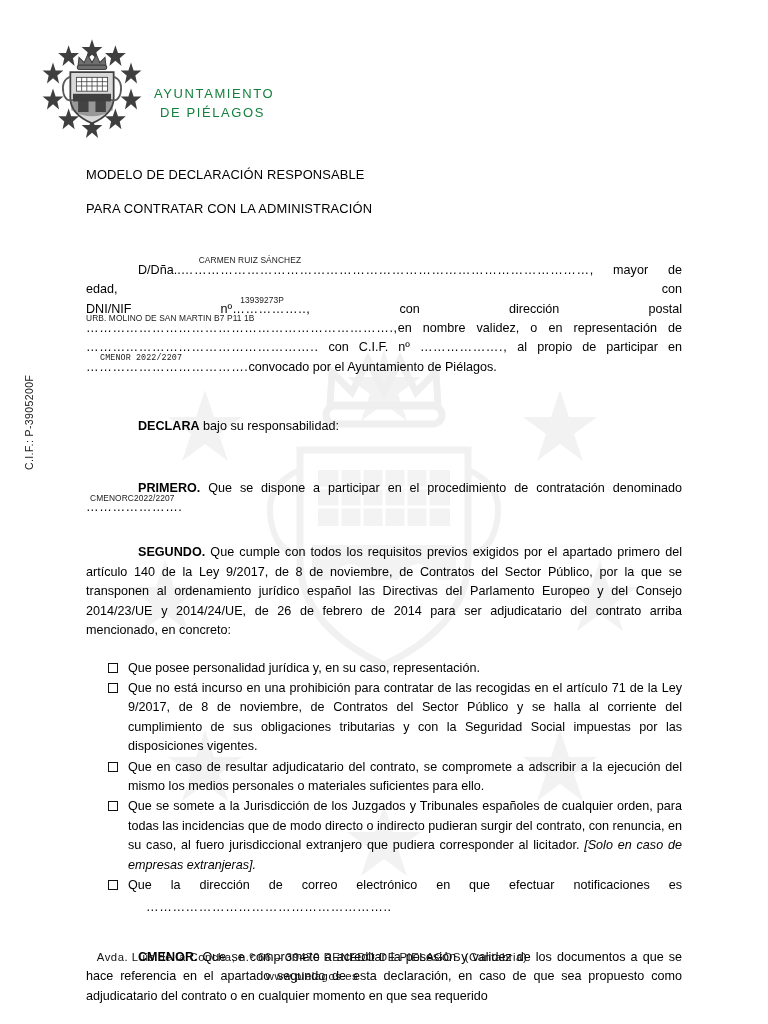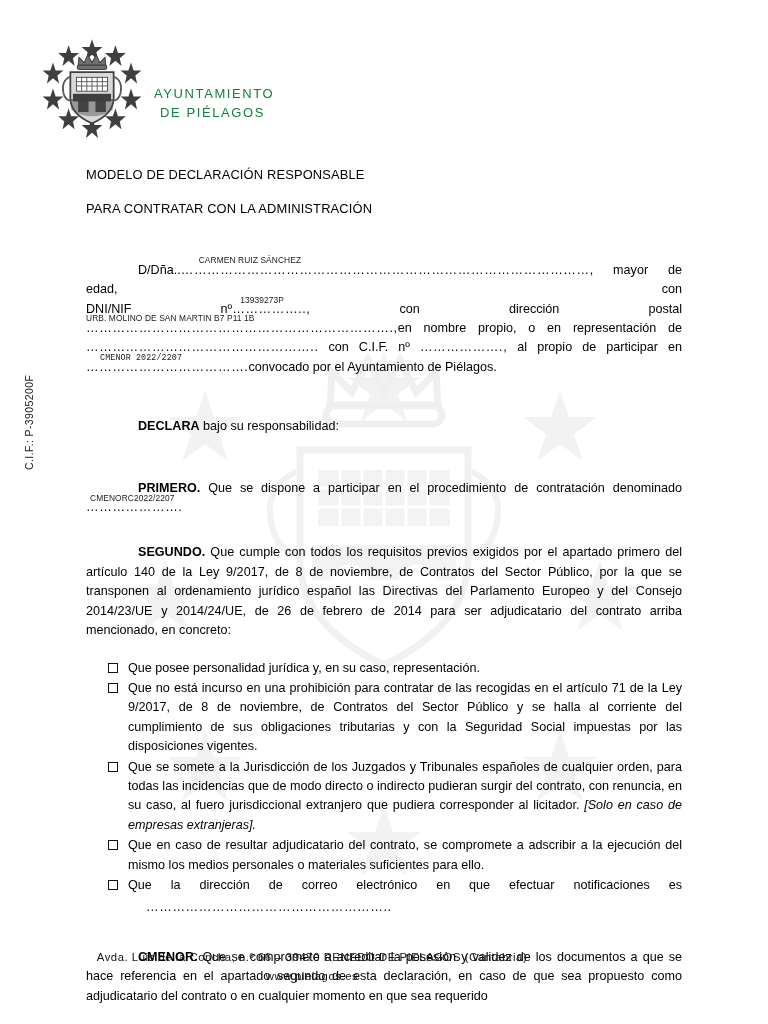--- a/index.html
+++ b/index.html
@@ -294,21 +294,21 @@
           <span class="fill" style="position:absolute;left:8px;top:-9px;">13939273P</span>
           <span class="dots">……………..,</span>
         </span>
         <span>con          dirección          postal</span>
       </div>
 
       <div class="para justify-all">
         <span style="position:relative;display:inline-block;">
           <span class="fill" style="position:absolute;left:0;top:-10px;">URB. MOLINO DE SAN MARTIN B7 P11 1B</span>
           <span class="dots">…………………………………………………………….,</span>
-        </span><span>en nombre propio, o en representación de</span>
+        </span><span>en nombre validez, o en representación de</span>
       </div>
 
       <div class="para justify-all">
         <span class="dots">……………………………………………..</span>
         <span>con C.I.F. nº</span>
         <span class="dots">……………….,</span>
         <span>al propio de participar en</span>
       </div>
 
 
@@ -342,25 +342,25 @@
       <li>
         <span class="cbox"></span>
         <span>Que posee personalidad jurídica y, en su caso, representación.</span>
       </li>
       <li>
         <span class="cbox"></span>
         <span>Que no está incurso en una prohibición para contratar de las recogidas en el artículo 71 de la Ley 9/2017, de 8 de noviembre, de Contratos del Sector Público y se halla al corriente del cumplimiento de sus obligaciones tributarias y con la Seguridad Social impuestas por las disposiciones vigentes.</span>
       </li>
       <li>
         <span class="cbox"></span>
+        <span>Que en caso de resultar adjudicatario del contrato, se compromete a adscribir a la ejecución del mismo los medios personales o materiales suficientes para ello.</span>
+      </li>
+      <li>
+        <span class="cbox"></span>
         <span>Que se somete a la Jurisdicción de los Juzgados y Tribunales españoles de cualquier orden, para todas las incidencias que de modo directo o indirecto pudieran surgir del contrato, con renuncia, en su caso, al fuero jurisdiccional extranjero que pudiera corresponder al licitador. </span><span class="it">[Solo en caso de empresas extranjeras].</span>
-      </li>
-      <li>
-        <span class="cbox"></span>
-        <span>Que en caso de resultar adjudicatario del contrato, se compromete a adscribir a la ejecución del mismo los medios personales o materiales suficientes para ello.</span>
       </li>
       <li class="j">
         <span class="cbox"></span>
         <span>Que la dirección de correo electrónico en que efectuar notificaciones es</span>
         <span class="email-dots">………………………………………………..</span>
       </li>
     </ul>
 
     <div class="para block-tercero">
       <span class="indent"></span><b class="lead">CMENOR.</b><span> Que se compromete a acreditar la posesión y validez de los documentos a que se hace referencia en el apartado segundo de esta declaración, en caso de que sea propuesto como adjudicatario del contrato o en cualquier momento en que sea requerido</span>

